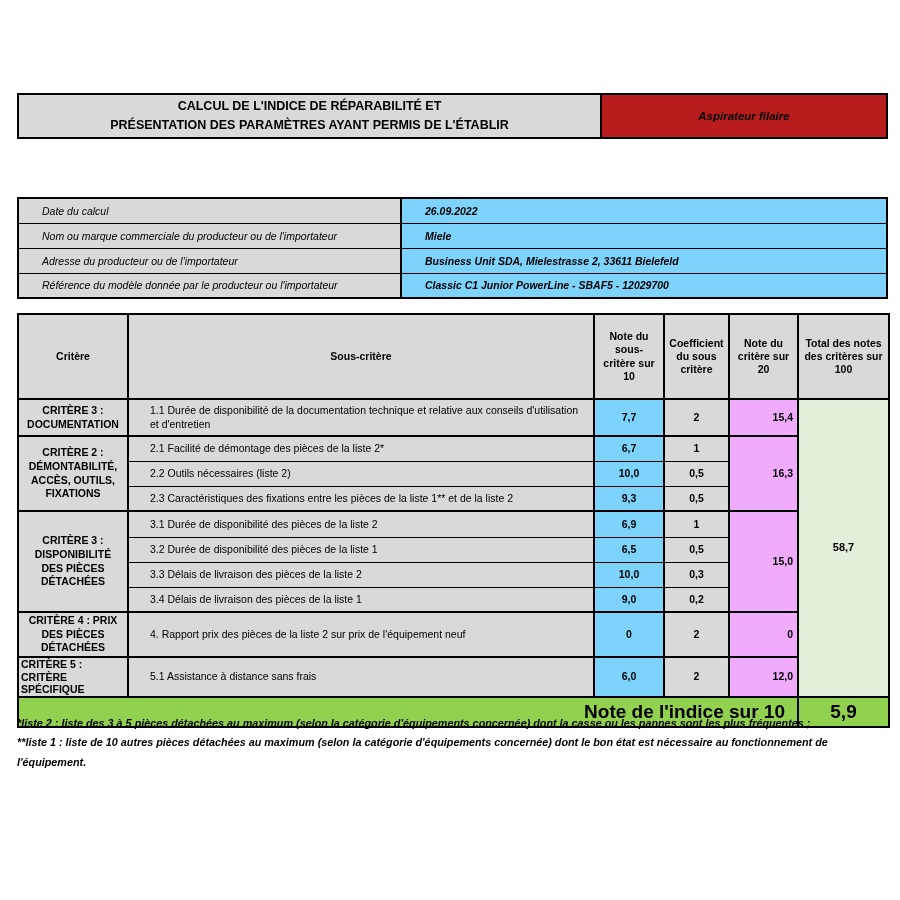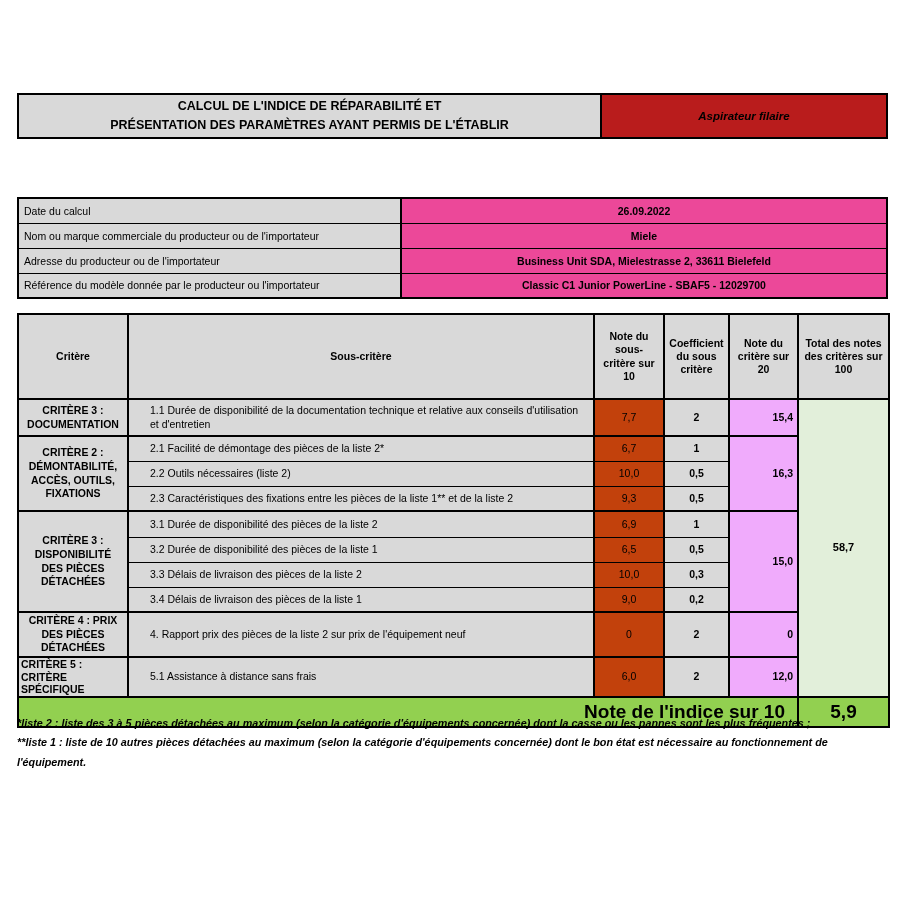--- a/index.html
+++ b/index.html
@@ -30,43 +30,43 @@
   .subtitle .l1 { font-size:11px; }
   .subtitle .l2 { font-size:10.5px; margin-top:4px; }
 
   
   .info-table {
     position:absolute; top:197px; left:17px; width:871px;
     border-collapse:collapse; table-layout:fixed;
     border:2px solid #000;
   }
   .info-table td {
-    border:1px solid #000; height:25px; padding:0 5px;
-    font-size:10.5px; vertical-align:middle; overflow:hidden;
+    border:1px solid #000; height:25px; padding:0 23px;
+    font-size:10.5px; vertical-align:middle; overflow:hidden;font-style:italic;
   }
   .info-table td.ilabel { width:383px; background:#d9d9d9; border-right:2px solid #000; }
-  .info-table td.ivalue { text-align:center; font-weight:bold; background:#ec4899; }
+  .info-table td.ivalue { font-weight:bold; background:#7dd3fc; }
 
   
   .ctable {
     position:absolute; top:313px; left:17px; width:871px;
     border-collapse:collapse; table-layout:fixed;
     border:2px solid #000;
   }
   .ctable th, .ctable td {
     border:1px solid #000; border-left-width:2px; border-right-width:2px;
     vertical-align:middle; font-size:10.5px; padding:1px 4px;
     overflow:hidden; line-height:1.25;
   }
   .ctable tr.group-start > th, .ctable tr.group-start > td { border-top-width:2px; }
   .ctable .hdr th { background:#d9d9d9; font-weight:bold; text-align:center; height:85px; }
   .ctable td.crit  { background:#d9d9d9; font-weight:bold; text-align:center; line-height:1.3; }
   .ctable td.crit-left { text-align:left; padding:0 2px; line-height:1.2; }
   .ctable td.sub   { background:#d9d9d9; text-align:left; font-weight:normal; padding-left:21px; }
-  .ctable td.note10{ background:#c2410c; font-weight:normal; text-align:center; }
+  .ctable td.note10{ background:#7dd3fc; font-weight:bold; text-align:center; }
   .ctable td.coef  { background:#d9d9d9; font-weight:bold; text-align:center; }
   .ctable td.note20{ background:#f0abfc; font-weight:bold; text-align:right; }
   .ctable td.total { background:#e2efda; font-weight:bold; text-align:center; font-size:11px; }
   .ctable tr.final-row td { background:#92d050; border-top-width:2px; }
   .ctable td.final-label { text-align:right; font-weight:bold; font-size:19px; padding-right:12px; }
   .ctable td.final-value { text-align:center; font-weight:bold; font-size:19px; }
 
   
   .footnotes {
     position:absolute; top:714px; left:17px; width:871px;

